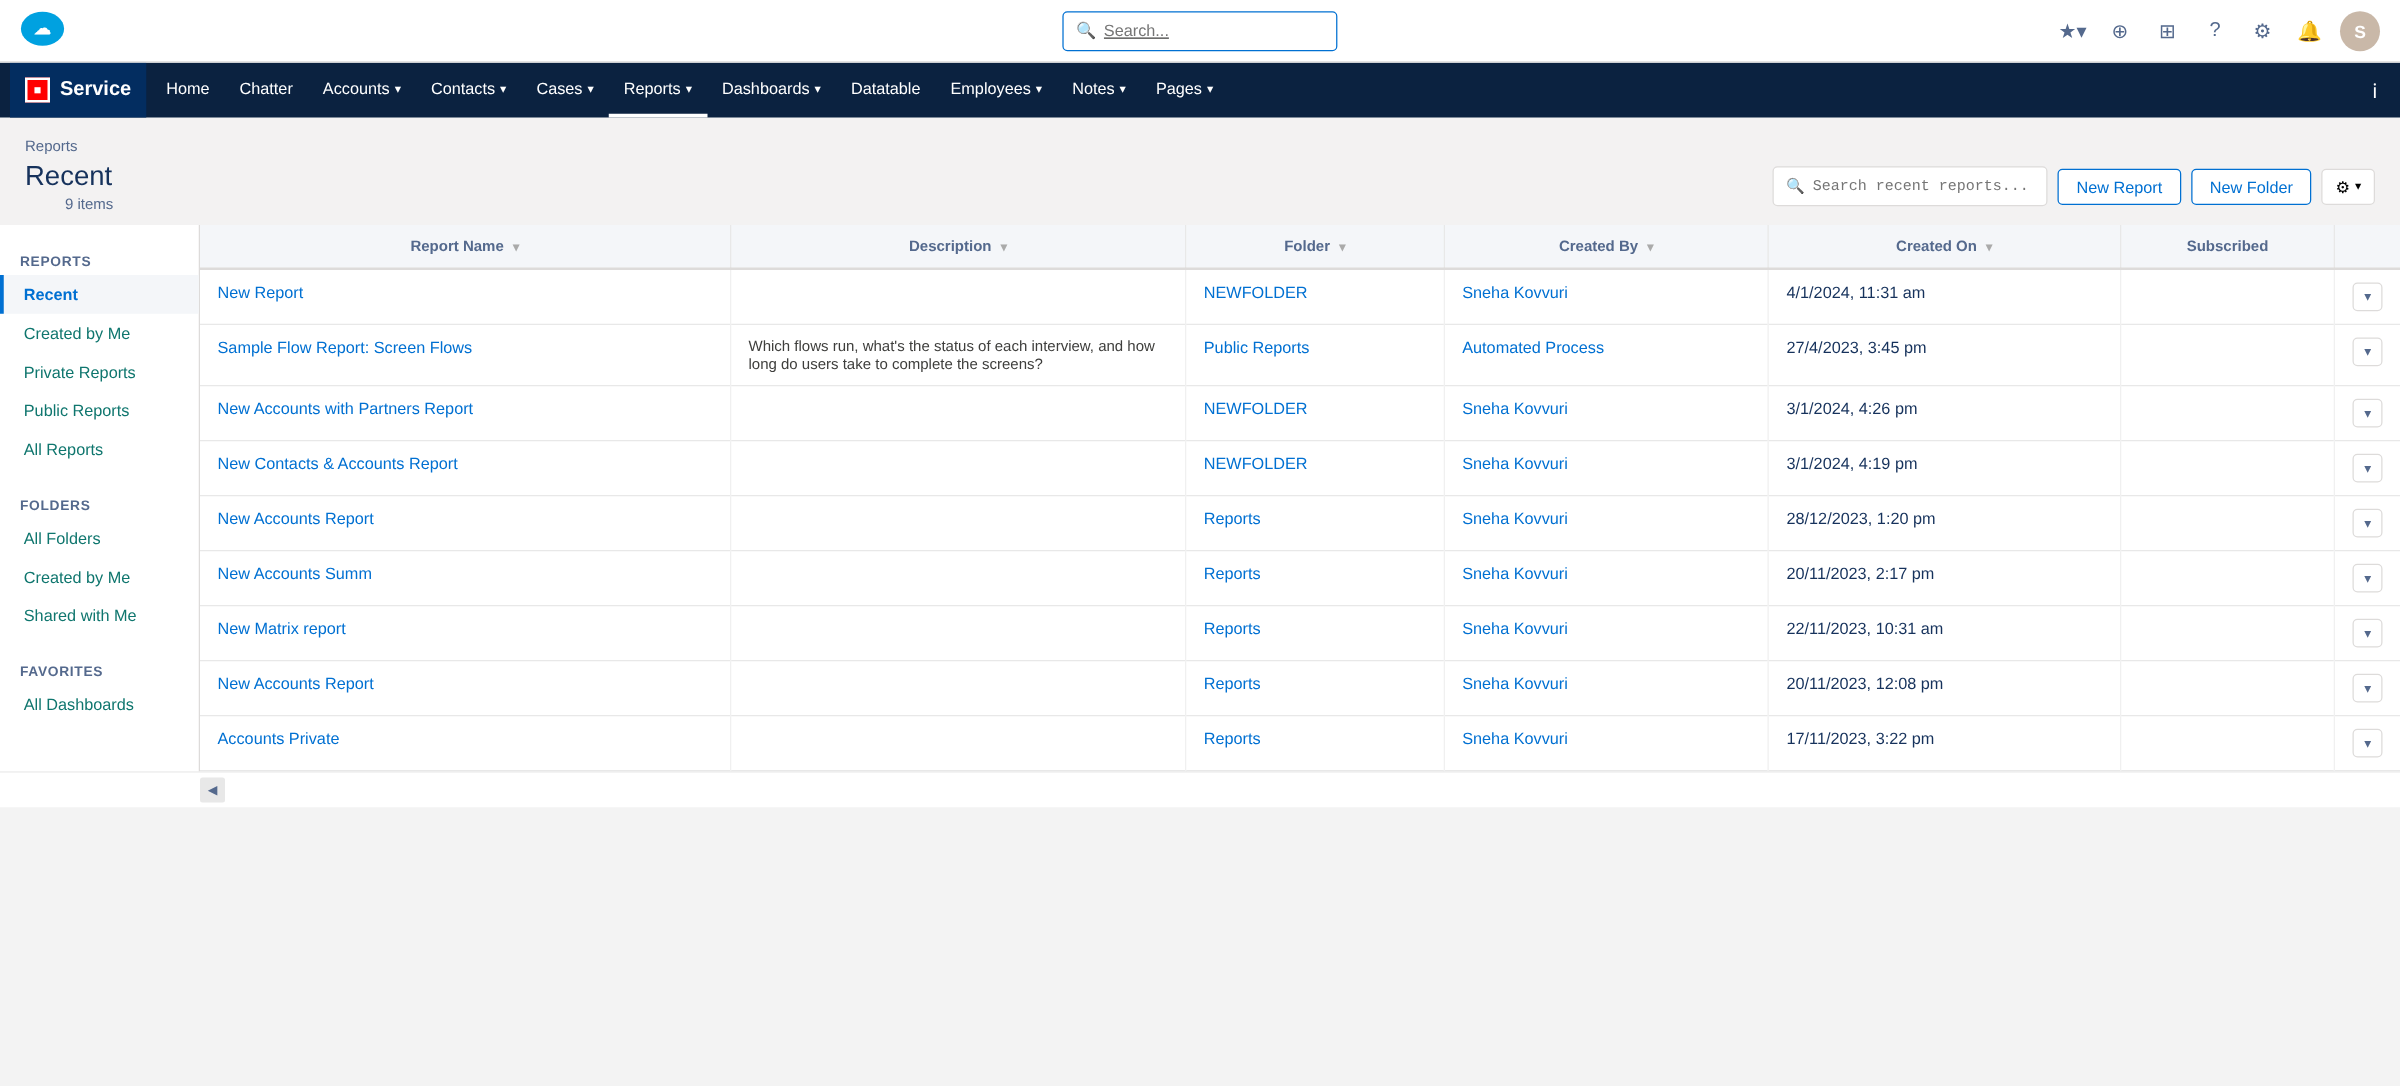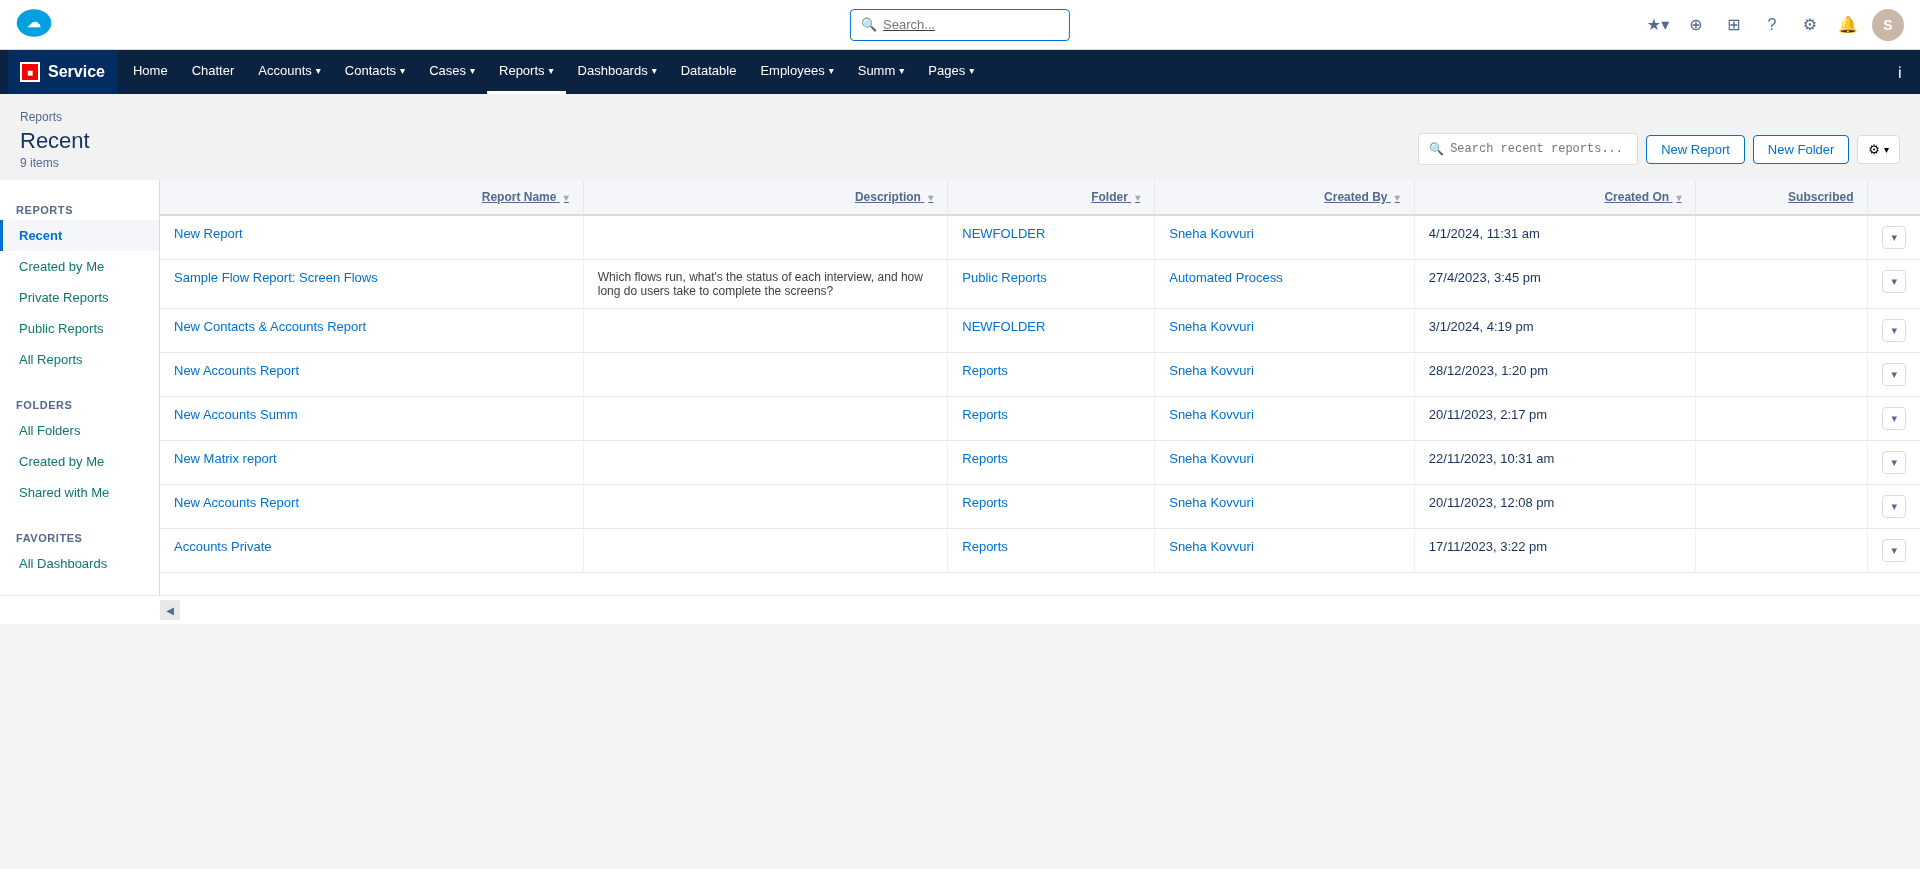--- a/index.html
+++ b/index.html
@@ -89,21 +89,21 @@
     .breadcrumb {
       font-size: 12px; color: #54698d; margin-bottom: 4px;
     }
     .page-title-row {
       display: flex; align-items: center; justify-content: space-between;
     }
     .page-title {
       font-size: 22px; font-weight: 300; color: #16325c;
     }
     .page-subtitle {
-      font-size: 12px; color: #54698d; margin-top: 2px;
+      font-size: 12px; color: #54698d; margin-top: 2px; margin-left: 32px;
     }
     .header-actions {
       display: flex; align-items: center; gap: 8px;
     }
     .search-reports {
       display: flex; align-items: center;
       border: 1px solid #dddbda; border-radius: 4px;
       padding: 0 10px; height: 32px; background: #fff;
       width: 220px;
     }
@@ -157,24 +157,23 @@
     }
     table {
       width: 100%;
       border-collapse: collapse;
     }
     thead tr {
       background: #f4f6f9;
       border-bottom: 2px solid #dddbda;
     }
     thead th {
-      padding: 10px 14px; text-align: right; font-size: 12px;
+      padding: 10px 14px; text-align: center; font-size: 12px;
       font-weight: 700; color: #54698d; white-space: nowrap;
       border-right: 1px solid #e8e8e8;
-      text-decoration: underline;
     }
     thead th:last-child { border-right: none; }
     thead th .sort-icon { margin-left: 4px; color: #aaa; font-size: 10px; }
     tbody tr {
       border-bottom: 1px solid #e8e8e8;
       background: #fff;
     }
     tbody td {
       padding: 10px 14px; font-size: 13px; vertical-align: top;
       border-right: 1px solid #f0f0f0;
@@ -265,21 +264,21 @@
     <span class="chevron">▾</span>
   </div>
   <div class="nav-item">
     <span>Datatable</span>
   </div>
   <div class="nav-item">
     <span>Employees</span>
     <span class="chevron">▾</span>
   </div>
   <div class="nav-item">
-    <span>Summ</span>
+    <span>Notes</span>
     <span class="chevron">▾</span>
   </div>
   <div class="nav-item">
     <span>Pages</span>
     <span class="chevron">▾</span>
   </div>
   <div class="nav-info-btn">ℹ</div>
 </div>
 
 <div class="page-header">
@@ -376,20 +375,33 @@
             <td><a class="link-cell">Automated Process</a></td>
             <td>27/4/2023, 3:45 pm</td>
             <td></td>
             <td>
               <button class="dropdown-btn">
                 <span>▾</span>
               </button>
             </td>
           </tr>
           <tr>
+            <td><a class="link-cell">New Accounts with Partners Report</a></td>
+            <td class="description-cell"></td>
+            <td><a class="link-cell">NEWFOLDER</a></td>
+            <td><a class="link-cell">Sneha Kovvuri</a></td>
+            <td>3/1/2024, 4:26 pm</td>
+            <td></td>
+            <td>
+              <button class="dropdown-btn">
+                <span>▾</span>
+              </button>
+            </td>
+          </tr>
+          <tr>
             <td><a class="link-cell">New Contacts &amp; Accounts Report</a></td>
             <td class="description-cell"></td>
             <td><a class="link-cell">NEWFOLDER</a></td>
             <td><a class="link-cell">Sneha Kovvuri</a></td>
             <td>3/1/2024, 4:19 pm</td>
             <td></td>
             <td>
               <button class="dropdown-btn">
                 <span>▾</span>
               </button>

